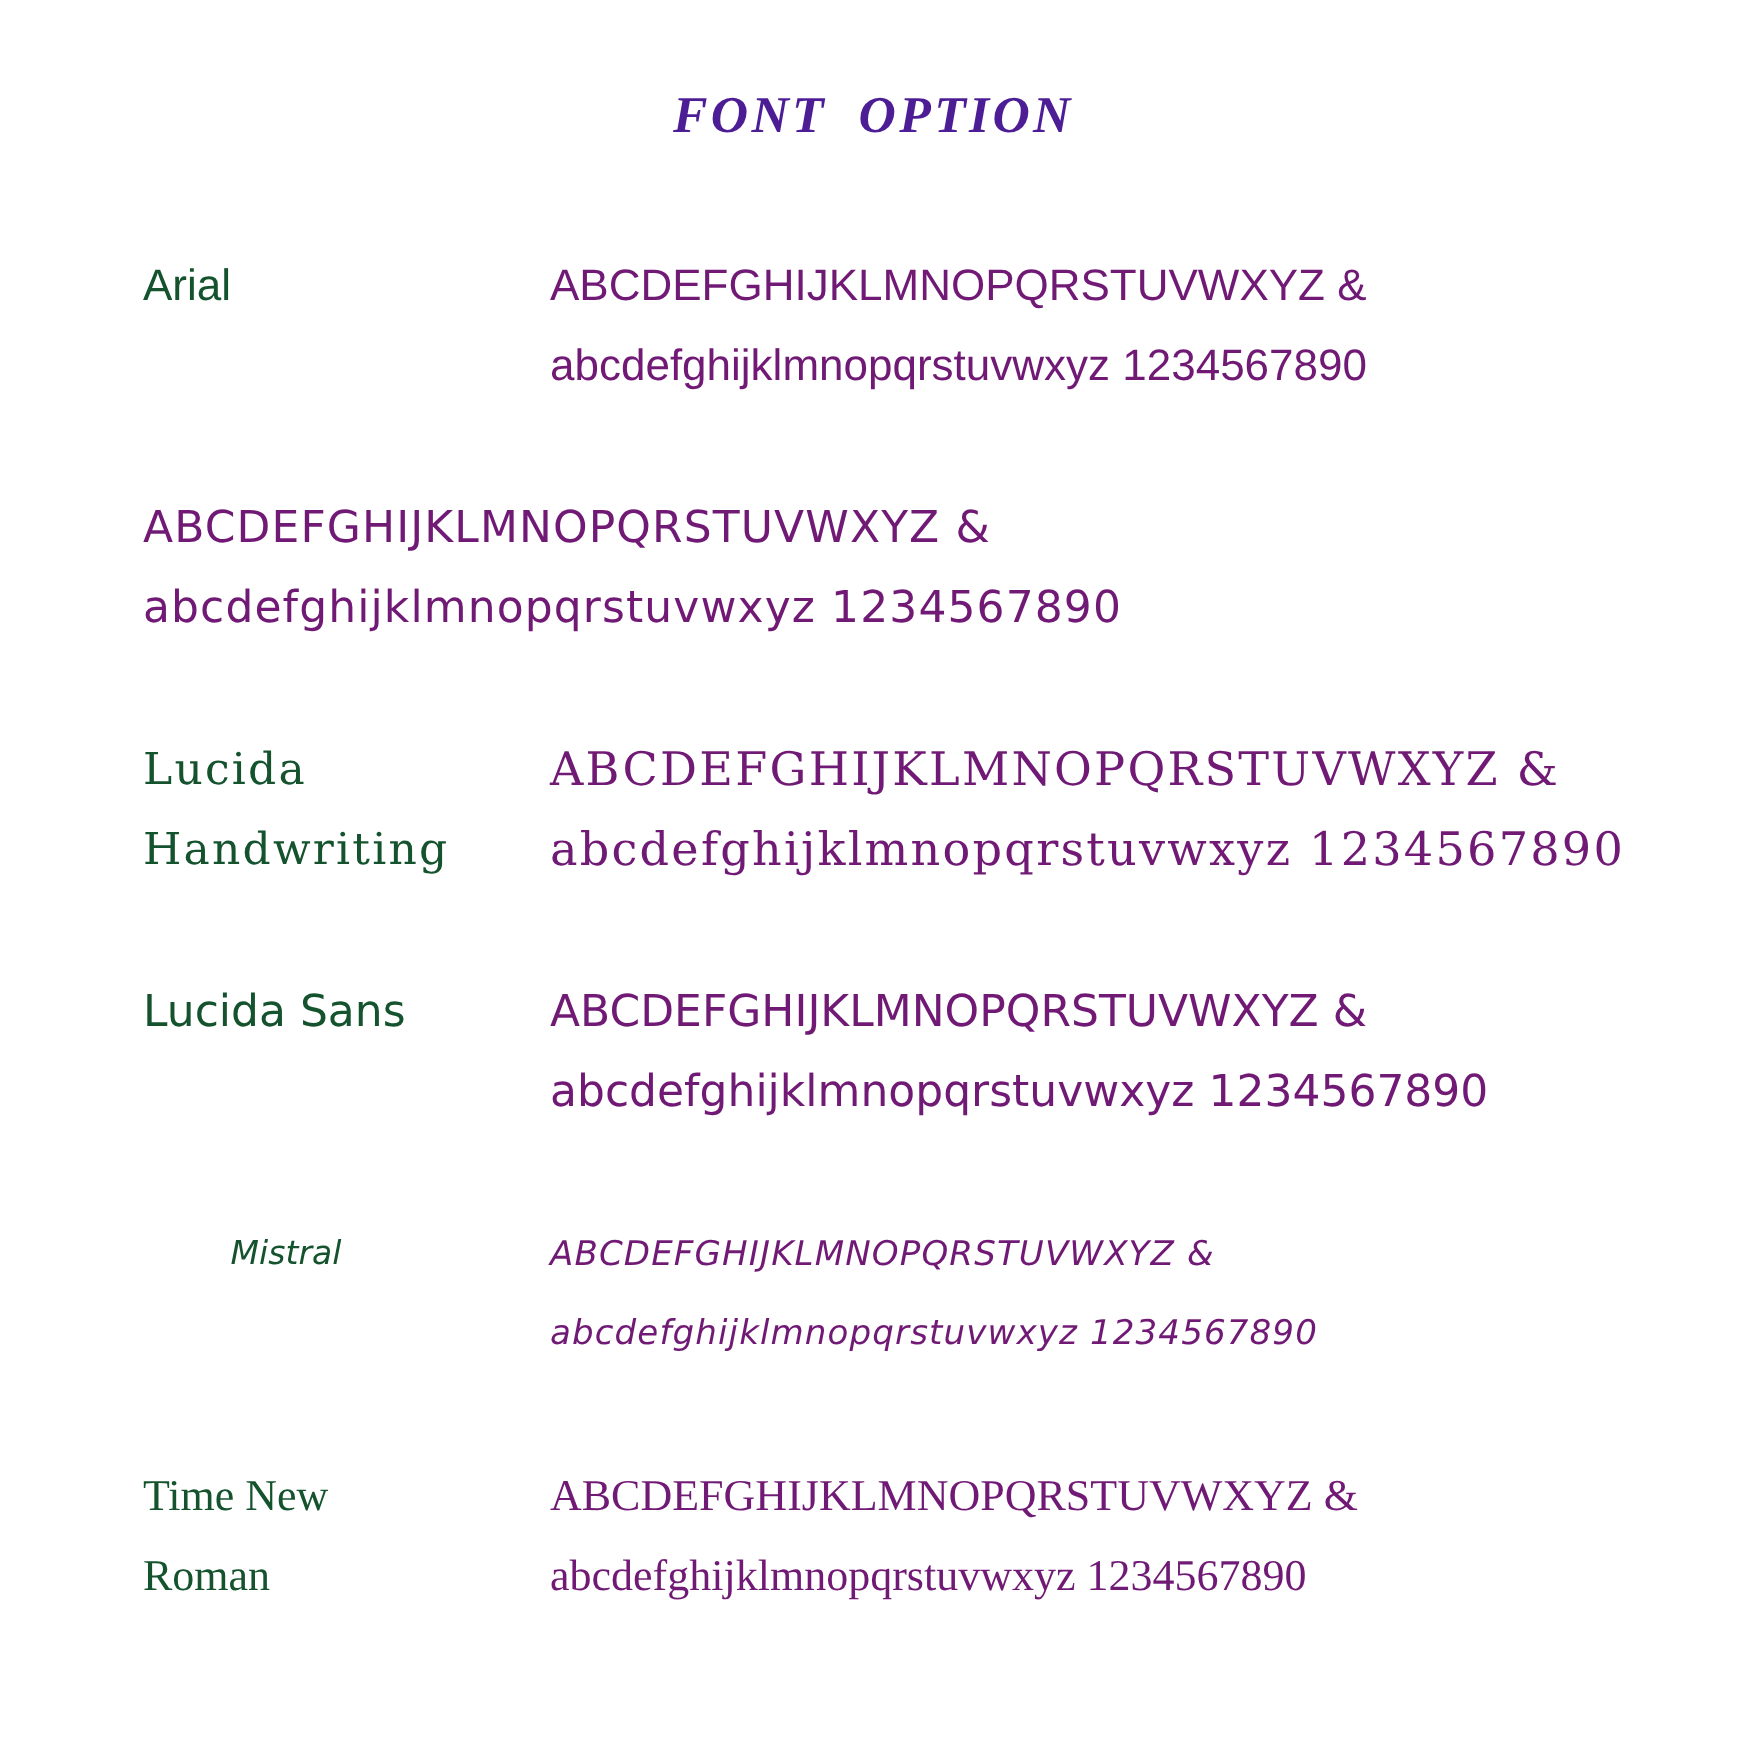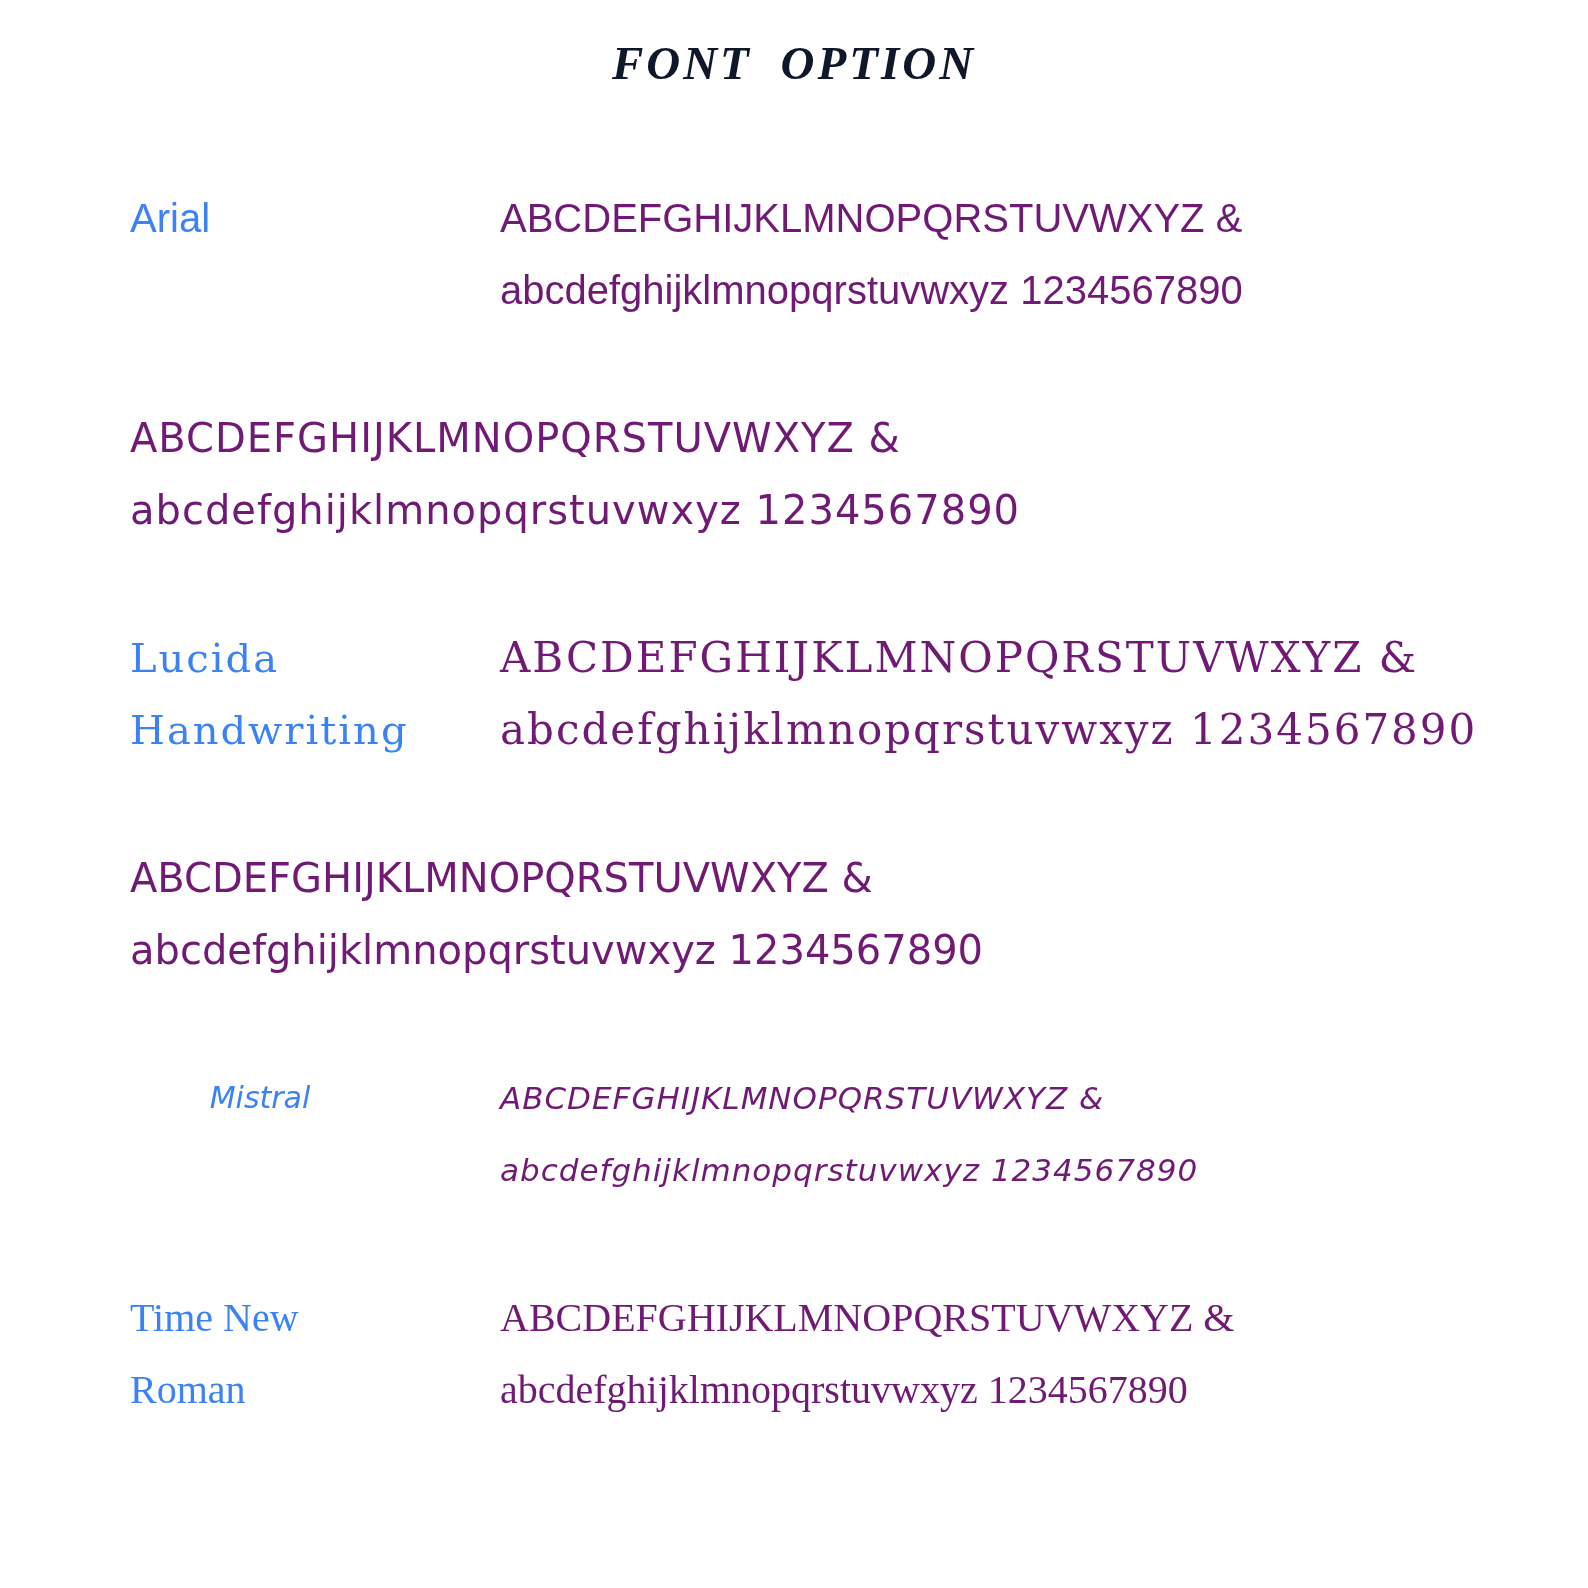--- a/index.html
+++ b/index.html
@@ -14,47 +14,47 @@
     color: #1b1b1b;
     font-family: "Liberation Sans", sans-serif;
   }
   .page {
     width: 100%;
     height: 100%;
     box-sizing: border-box;
   }
   .title {
     margin: 0;
-    padding-top: 36px;
+    padding-top: 78px;
     text-align: center;
     font-family: "Liberation Serif", serif;
     font-style: italic;
     font-weight: bold;
     font-size: 47px;
     letter-spacing: 3px;
     word-spacing: 14px;
-    color: #0f172a;
+    color: #4c1d95;
   }
   .rows {
     margin-top: 92px;
     padding-left: 130px;
     padding-right: 50px;
   }
   .row {
     display: flex;
     align-items: flex-start;
     margin-bottom: 76px;
   }
   .label {
     width: 260px;
     padding-right: 110px;
     flex: 0 0 auto;
     font-size: 40px;
     line-height: 72px;
-    color: #3b82f6;
+    color: #14532d;
   }
   .sample {
     flex: 1 1 auto;
     font-size: 40px;
     line-height: 72px;
     white-space: nowrap;
     color: #701a75;
   }
   .sample .line { white-space: nowrap; }
 
@@ -95,20 +95,21 @@
 
     <div class="row row-lucida-hw">
       <div class="label f-lucida-hw">Lucida Handwriting</div>
       <div class="sample f-lucida-hw">
         <div class="line">ABCDEFGHIJKLMNOPQRSTUVWXYZ &amp;</div>
         <div class="line">abcdefghijklmnopqrstuvwxyz 1234567890</div>
       </div>
     </div>
 
     <div class="row row-lucida-sans">
+      <div class="label f-lucida-sans">Lucida Sans</div>
       <div class="sample f-lucida-sans">
         <div class="line">ABCDEFGHIJKLMNOPQRSTUVWXYZ &amp;</div>
         <div class="line">abcdefghijklmnopqrstuvwxyz 1234567890</div>
       </div>
     </div>
 
     <div class="row row-mistral">
       <div class="label f-mistral">Mistral</div>
       <div class="sample f-mistral">
         <div class="line">ABCDEFGHIJKLMNOPQRSTUVWXYZ &amp;</div>

